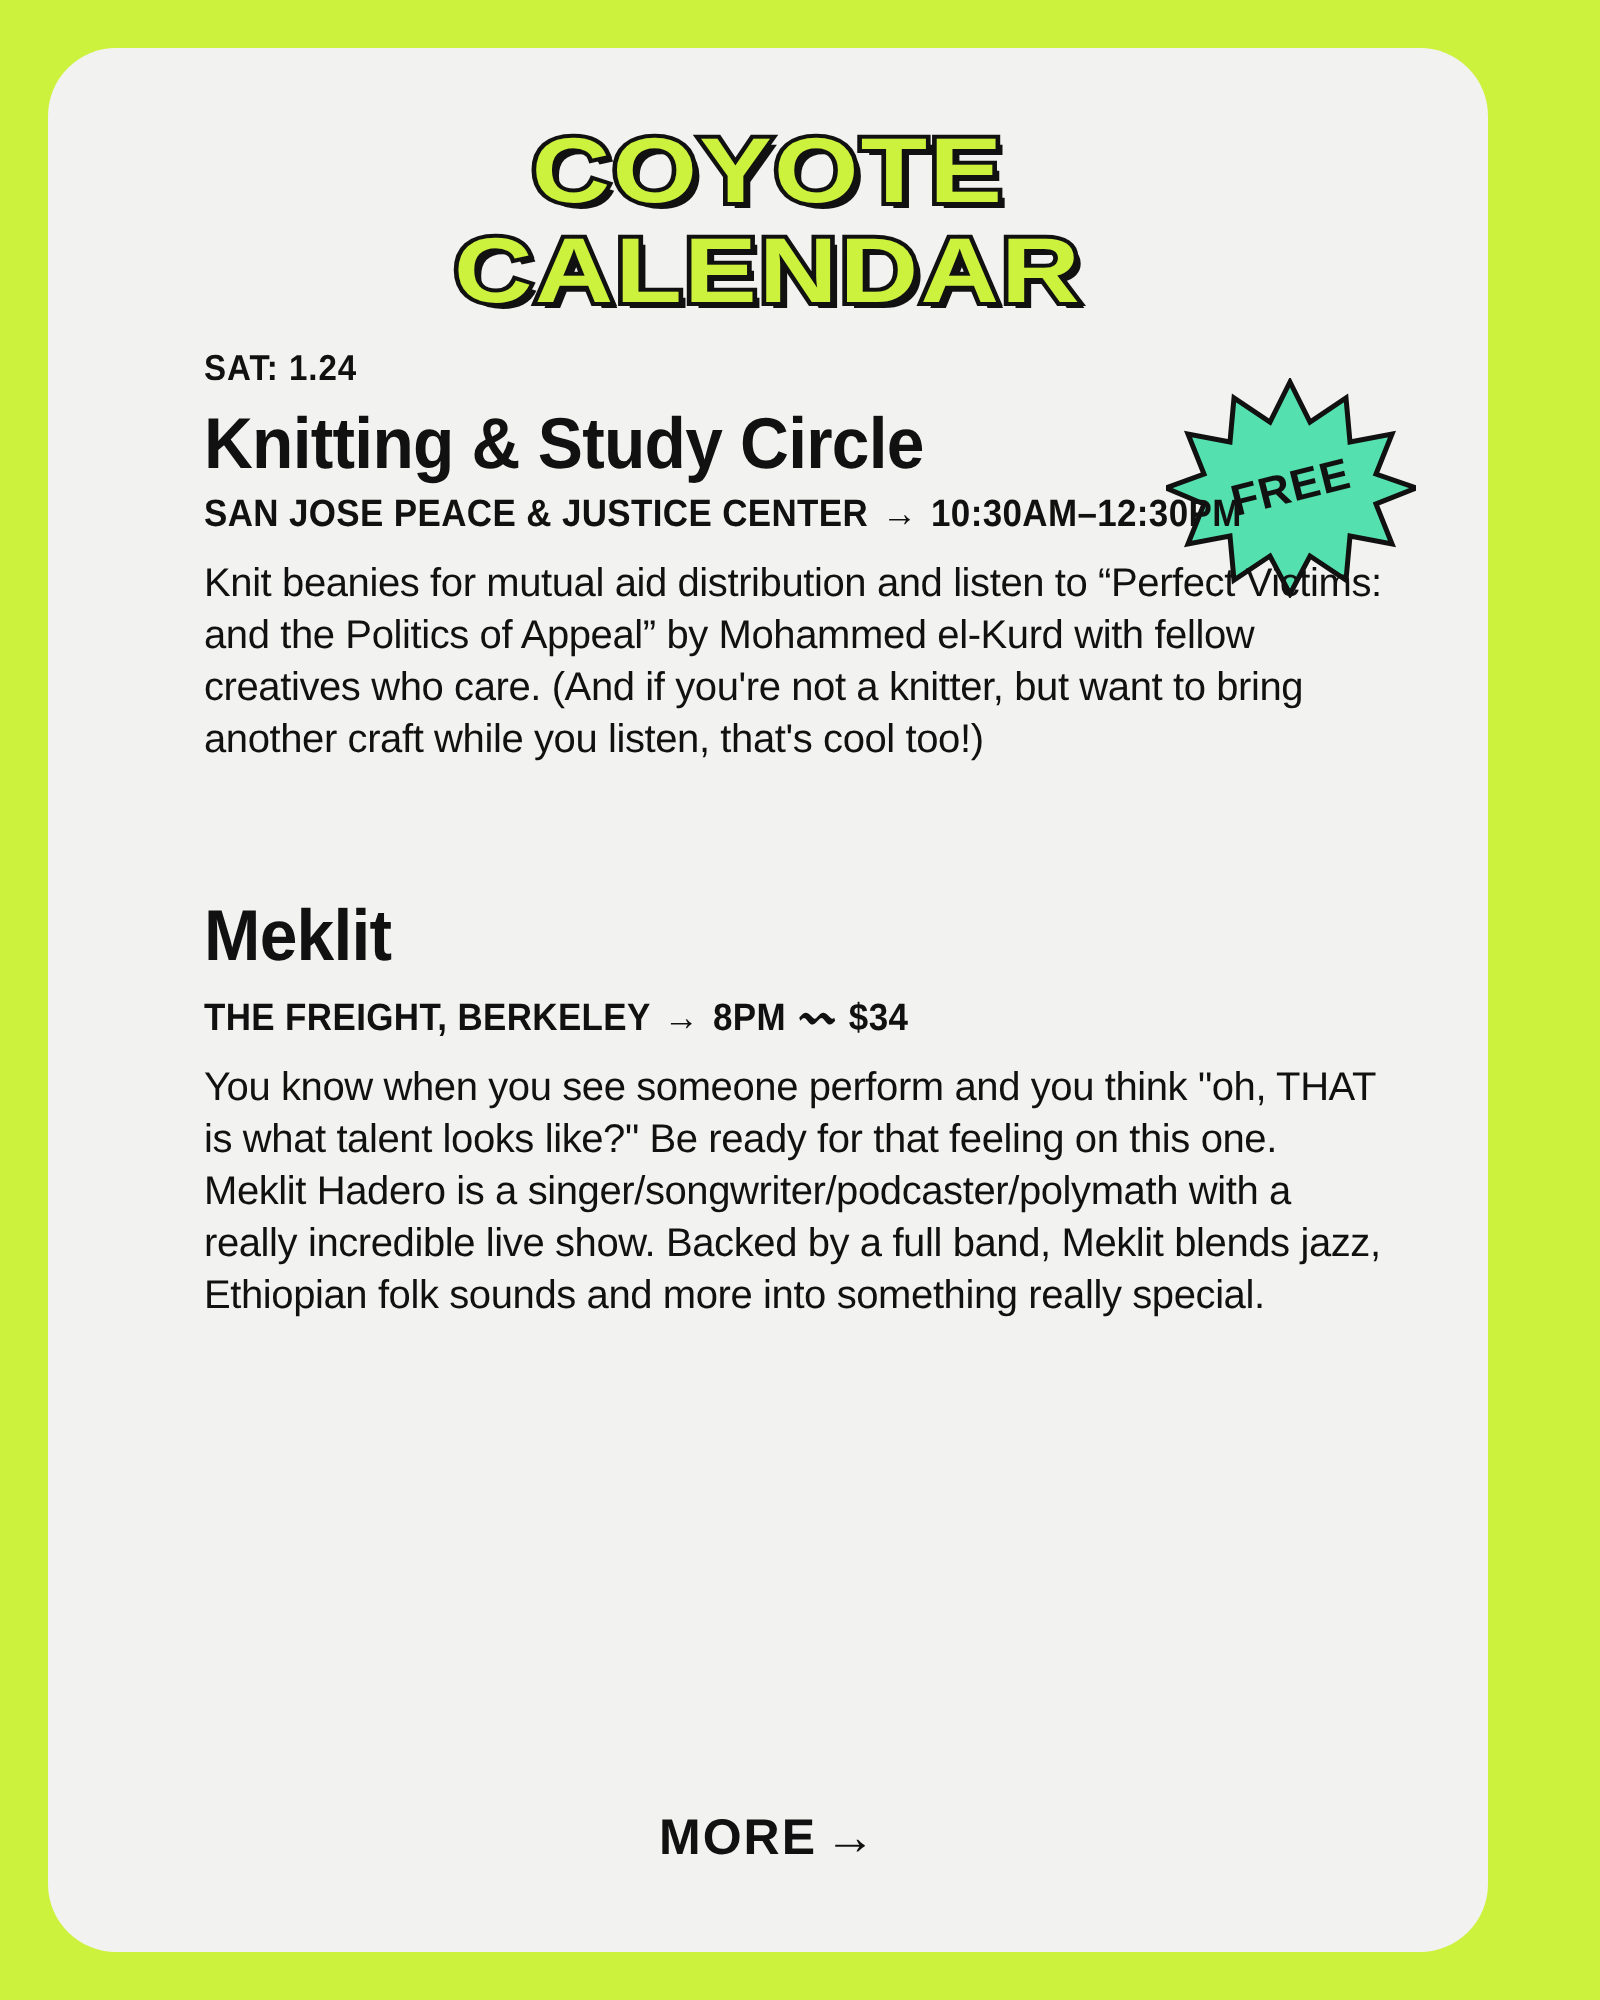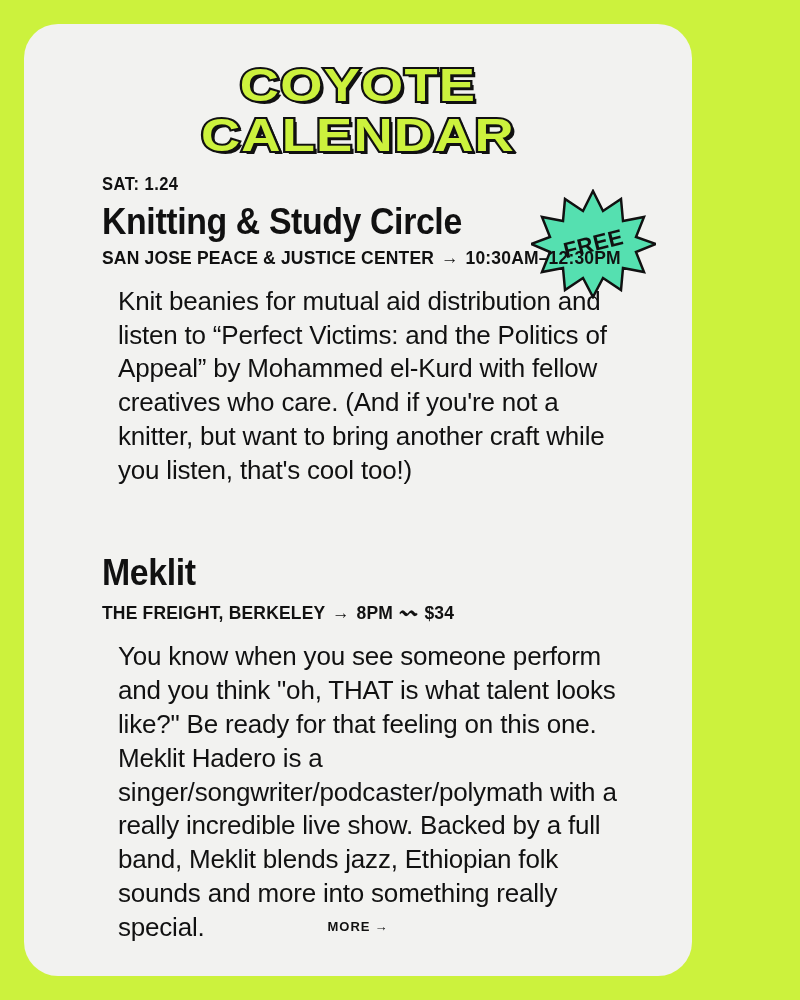--- a/index.html
+++ b/index.html
@@ -10,21 +10,21 @@
     width: 800px;
     height: 1000px;
     background: #ccf23d;
     font-family: "Liberation Sans", sans-serif;
     overflow: hidden;
   }
   .card {
     position: absolute;
     left: 24px;
     top: 24px;
-    width: 668px;
+    width: 720px;
     height: 952px;
     background: #f2f2f0;
     border-radius: 34px;
     box-sizing: border-box;
     overflow: hidden;
   }
 
   
   .logo-wrap {
     position: absolute;
@@ -90,25 +90,25 @@
     transform: scaleX(0.92);
     transform-origin: left center;
     margin-bottom: 10px;
     white-space: nowrap;
   }
   .event-meta .sep {
     font-weight: normal;
     padding: 0 2px;
   }
   .event-body {
-    font-size: 26px;
+    font-size: 20px;
     line-height: 1.3;
     color: #111111;
     letter-spacing: -0.2px;
-    margin: 16px;
+    margin: 0;
   }
   .gap {
     height: 26px;
   }
 
   
   .burst {
     position: absolute;
     right: 36px;
     top: 165px;
@@ -136,21 +136,21 @@
     transform: rotate(-14deg);
   }
 
   
   .more {
     position: absolute;
     left: 0;
     right: 0;
     bottom: 42px;
     text-align: center;
-    font-size: 13px;
+    font-size: 25px;
     font-weight: bold;
     letter-spacing: 1px;
     color: #111111;
   }
   .more .arrow {
     font-weight: normal;
     padding-left: 4px;
   }
 </style>
 </head>

